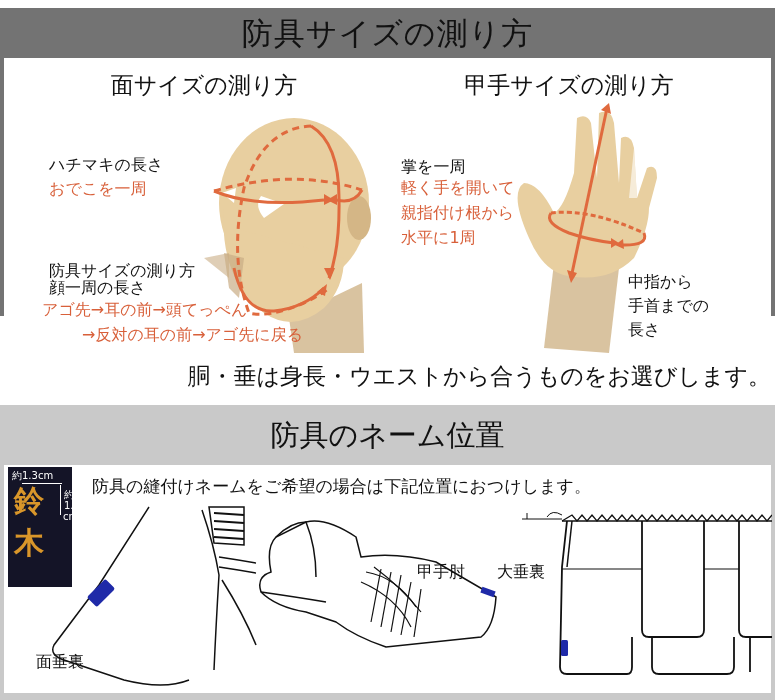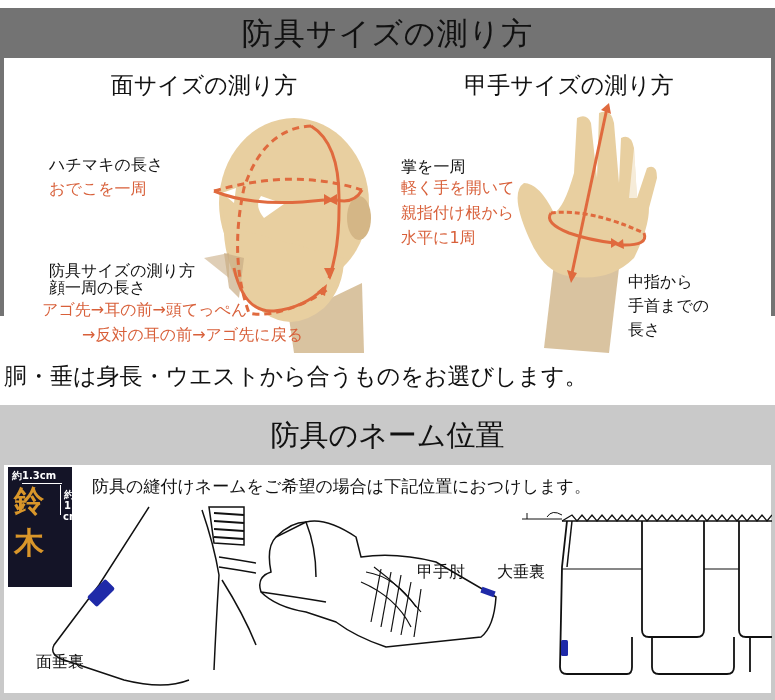--- a/index.html
+++ b/index.html
@@ -3,34 +3,34 @@
 <meta charset="utf-8">
 <style>
   html,body{margin:0;padding:0;}
   body{width:775px;height:700px;background:#ffffff;position:relative;overflow:hidden;font-family:"DejaVu Sans","Liberation Sans",sans-serif;color:#111;}
   .abs{position:absolute;}
   
   #sec1{left:0;top:8px;width:775px;height:308px;background:#737373;}
   #sec1-title{left:0;top:0;width:775px;height:50px;line-height:50px;text-align:center;font-size:31px;color:#111;letter-spacing:1px;}
   #sec1-panel{left:4px;top:50px;width:767px;height:294px;background:#fff;}
   #sec1-footer{left:4px;top:348px;width:767px;height:40px;background:#fff;}
-  #footer-text{left:0;top:0;width:767px;height:40px;line-height:40px;text-align:left;font-size:23px;}
+  #footer-text{left:0;top:0;width:767px;height:40px;line-height:40px;text-align:right;font-size:23px;}
   .sub-title{font-size:23px;text-align:center;}
   .t-black{font-size:16px;color:#111;line-height:22px;white-space:nowrap;text-align:right;}
   .t-orange{font-size:16px;color:#d8603a;line-height:22px;white-space:nowrap;}
   .t-orange-lg{font-size:16px;color:#d8603a;line-height:25px;white-space:nowrap;}
   
   #sec2{left:0;top:405px;width:775px;height:338px;background:#c9c9c9;padding-left:18px;}
   #sec2-title{left:0;top:0;width:775px;height:60px;line-height:60px;text-align:center;font-size:29px;color:#111;}
   #sec2-panel{left:4px;top:60px;width:767px;height:228px;background:#fff;}
   #desc{left:88px;top:10px;font-size:17px;white-space:nowrap;}
   .label2{font-size:16px;white-space:nowrap;}
   #name-tag{left:4px;top:2px;width:64px;height:120px;background:#141427;}
   .tag-kanji{color:#d9962a;font-size:30px;font-weight:bold;position:absolute;left:6px;font-family:"DejaVu Serif",serif;}
-  .tag-dim{color:#fff;font-size:10px;font-weight:bold;position:absolute;line-height:11px;}
+  .tag-dim{color:#fff;font-size:10px;font-weight:normal;position:absolute;line-height:11px;}
 </style>
 </head>
 <body>
 
 <div id="sec1" class="abs">
   <div id="sec1-title" class="abs">防具サイズの測り方</div>
 
   <div id="sec1-panel" class="abs">
 
     <div class="abs sub-title" style="left:85px;top:12px;width:230px;">面サイズの測り方</div>

